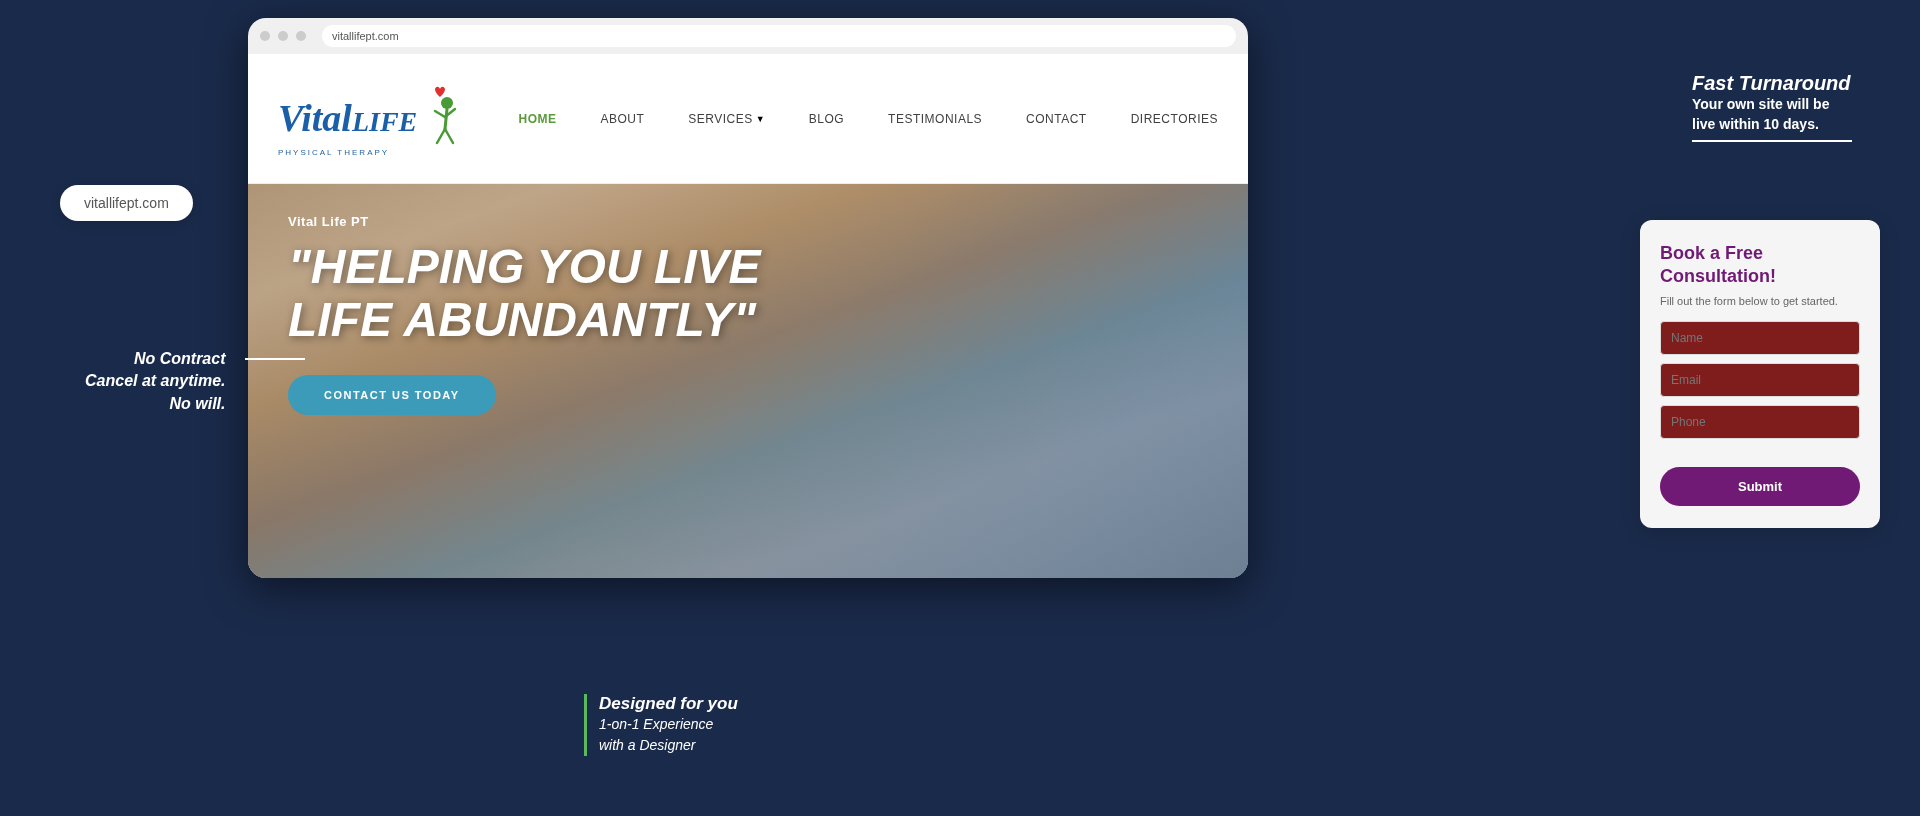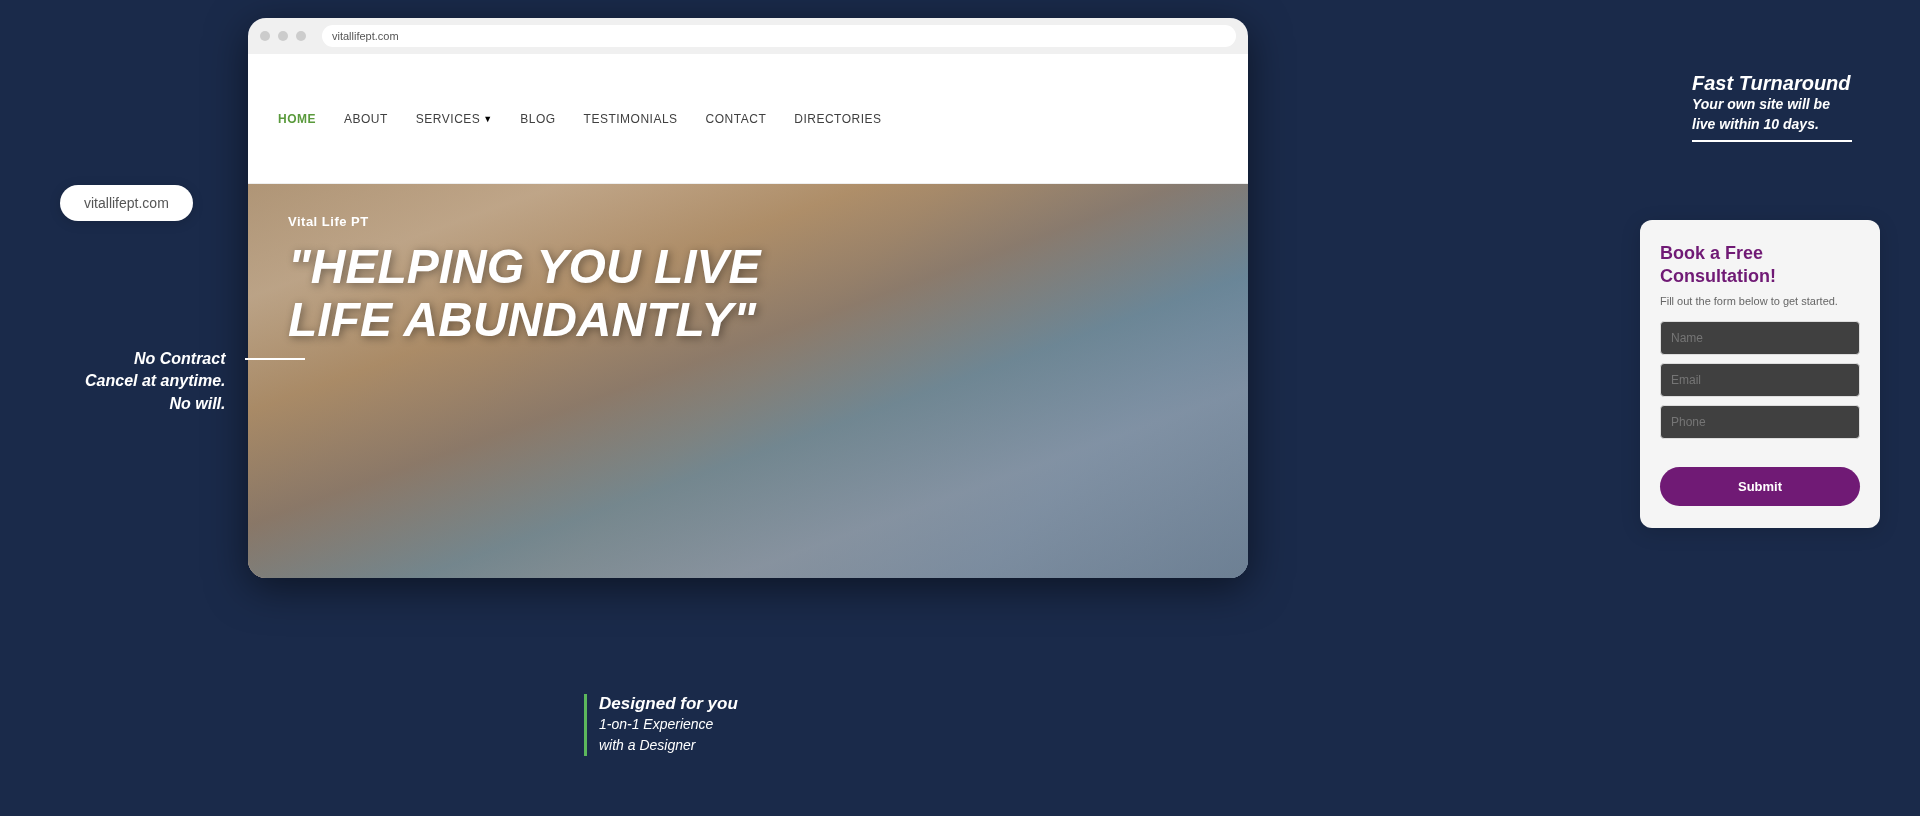--- a/index.html
+++ b/index.html
@@ -76,21 +76,21 @@
       font-size: 8px;
       color: #2563a0;
       letter-spacing: 2px;
       display: block;
       text-align: center;
       margin-top: -8px;
     }
 
     .nav-links {
       display: flex;
-      gap: 28px;
+      gap: 44px;
       align-items: center;
       list-style: none;
       font-size: 12px;
     }
 
     .nav-links li a {
       text-decoration: none;
       color: #404040;
       font-weight: 400;
       letter-spacing: 0.5px;
@@ -215,21 +215,20 @@
       font-weight: 800;
       font-style: italic;
       display: block;
       margin-bottom: 0;
     }
 
     .fast-turnaround-desc {
       color: white;
       font-size: 14px;
       font-weight: 600;
-      font-style: italic;
       display: block;
       line-height: 1.4;
     }
 
     .fast-turnaround-line {
       width: 160px;
       height: 2px;
       background: white;
       margin-top: 6px;
     }
@@ -262,21 +261,21 @@
     }
 
     .consultation-input {
       width: 100%;
       border: 1px solid #ddd;
       border-radius: 4px;
       padding: 9px 10px;
       font-size: 12px;
       color: #999;
       margin-bottom: 8px;
-      background: #404040;
+      background: #7f1d1d;
     }
 
     .consultation-submit {
       width: 100%;
       background: #701a75;
       color: white;
       border: none;
       border-radius: 24px;
       padding: 12px;
       font-size: 13px;
@@ -345,40 +344,64 @@
     <div class="browser-dot"></div>
     <div class="browser-dot"></div>
     <div class="browser-url-bar">
       <span>vitallifept.com</span>
     </div>
   </div>
 
   <div class="website-content">
 
     <nav class="nav-bar">
+      <div class="logo-container">
+        <div class="logo-main-row">
+          <span class="logo-wordmark">
+            <span style="color:#1a5fa8; font-style:italic;">Vital</span><span style="color:#1a5fa8; font-style:italic; font-size:28px; vertical-align:middle;">LIFE</span>
+          </span>
+
+          <svg class="logo-figure-svg" viewBox="0 0 50 75" xmlns="http://www.w3.org/2000/svg">
+
+            <path d="M28 8 C27 5, 24 5, 23 8 C22 5, 19 5, 18 8 C18 12, 23 16, 23 16 C23 16, 28 12, 28 8Z" fill="#e03030"></path>
+
+            <circle cx="30" cy="22" r="6" fill="#4a9a35"></circle>
+
+            <line x1="30" y1="28" x2="28" y2="48" stroke="#4a9a35" stroke-width="3" stroke-linecap="round"></line>
+
+            <line x1="28" y1="36" x2="18" y2="30" stroke="#4a9a35" stroke-width="2.5" stroke-linecap="round"></line>
+            <line x1="28" y1="36" x2="38" y2="28" stroke="#4a9a35" stroke-width="2.5" stroke-linecap="round"></line>
+
+            <line x1="28" y1="48" x2="20" y2="62" stroke="#4a9a35" stroke-width="2.5" stroke-linecap="round"></line>
+            <line x1="28" y1="48" x2="36" y2="62" stroke="#4a9a35" stroke-width="2.5" stroke-linecap="round"></line>
+          </svg>
+        </div>
+        <span class="logo-subtitle">PHYSICAL THERAPY</span>
+      </div>
 
       <ul class="nav-links">
         <li><a href="#" class="active">HOME</a></li>
         <li><a href="#">ABOUT</a></li>
         <li class="nav-services">
             <a href="#">SERVICES</a> 
             <span style="font-size:9px;">▼</span>
           </li>
         <li><a href="#">BLOG</a></li>
         <li><a href="#">TESTIMONIALS</a></li>
         <li><a href="#">CONTACT</a></li>
         <li><a href="#">DIRECTORIES</a></li>
       </ul>
     </nav>
 
     <div class="hero-section">
       <div class="hero-photo-sim"></div>
       <div class="hero-content">
         <p class="hero-brand">Vital Life PT</p>
         <h1 class="hero-headline">"HELPING YOU LIVE LIFE ABUNDANTLY"</h1>
+        <button class="cta-button">CONTACT US TODAY</button>
       </div>
     </div>
   </div>
 </div>
 
 <div class="url-badge">
   <span>vitallifept.com</span>
 </div>
 
 <div class="no-contract-text">

